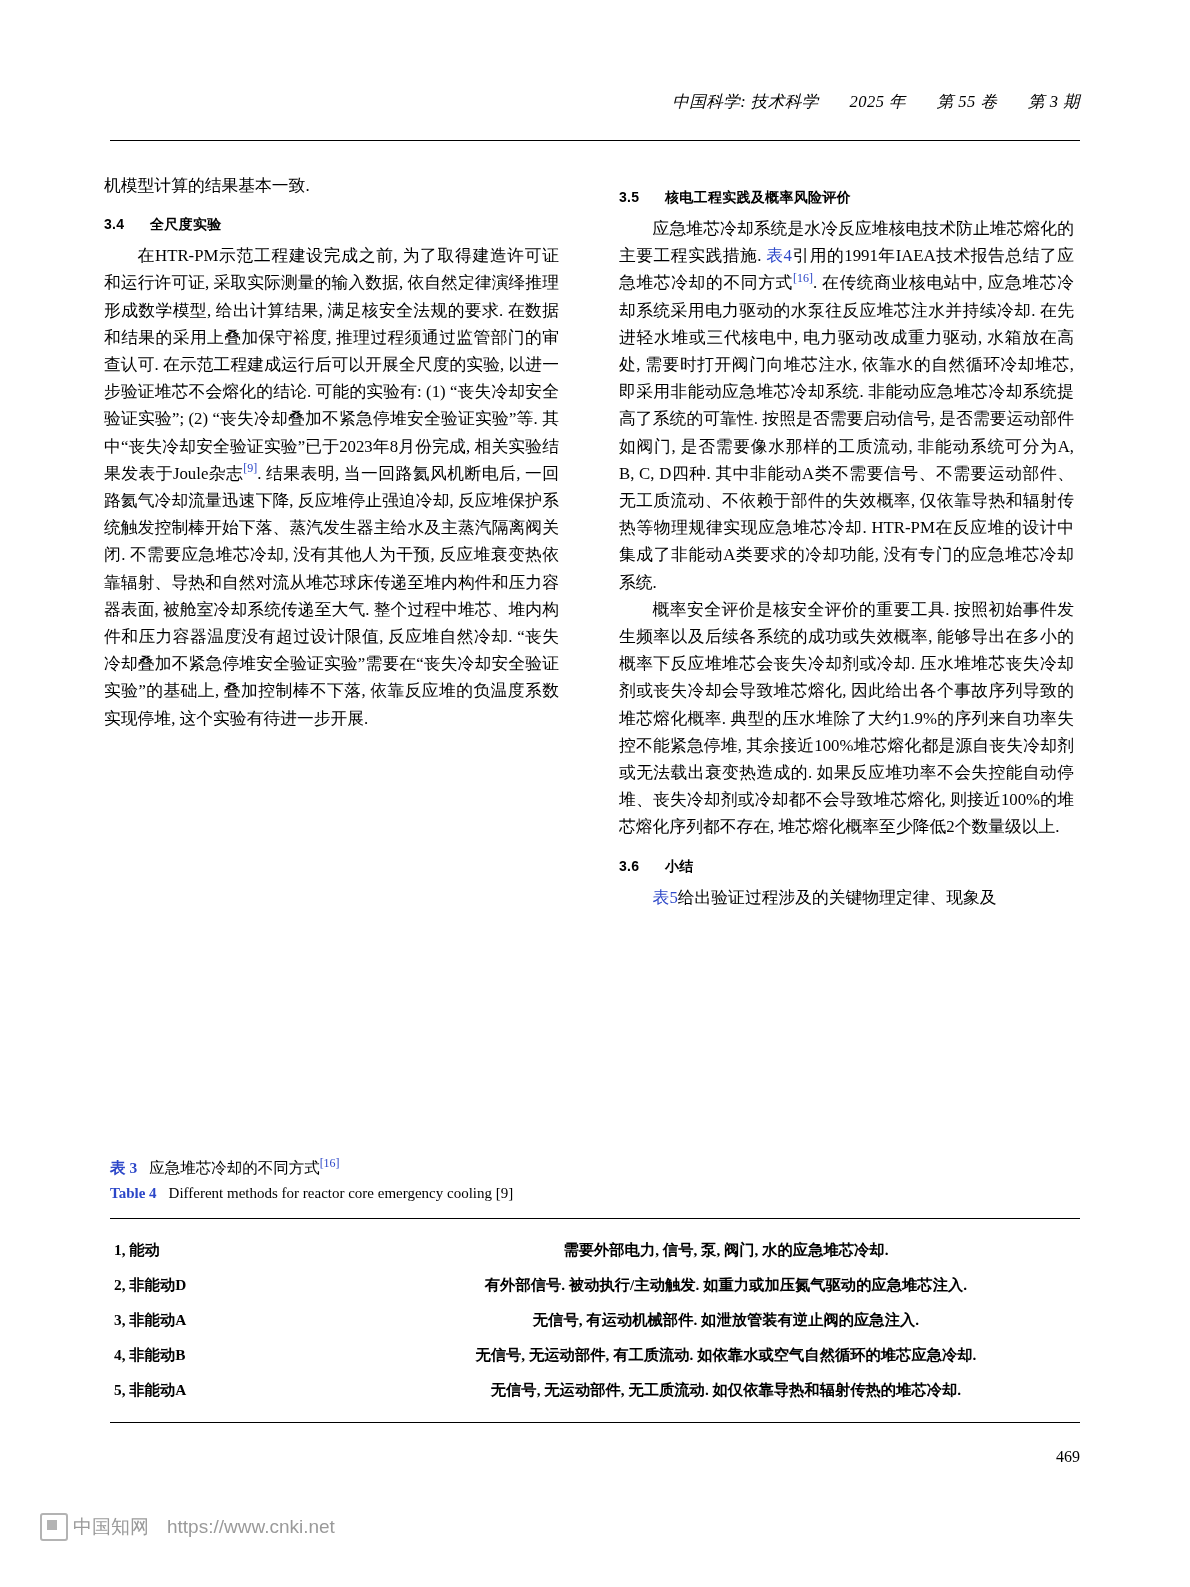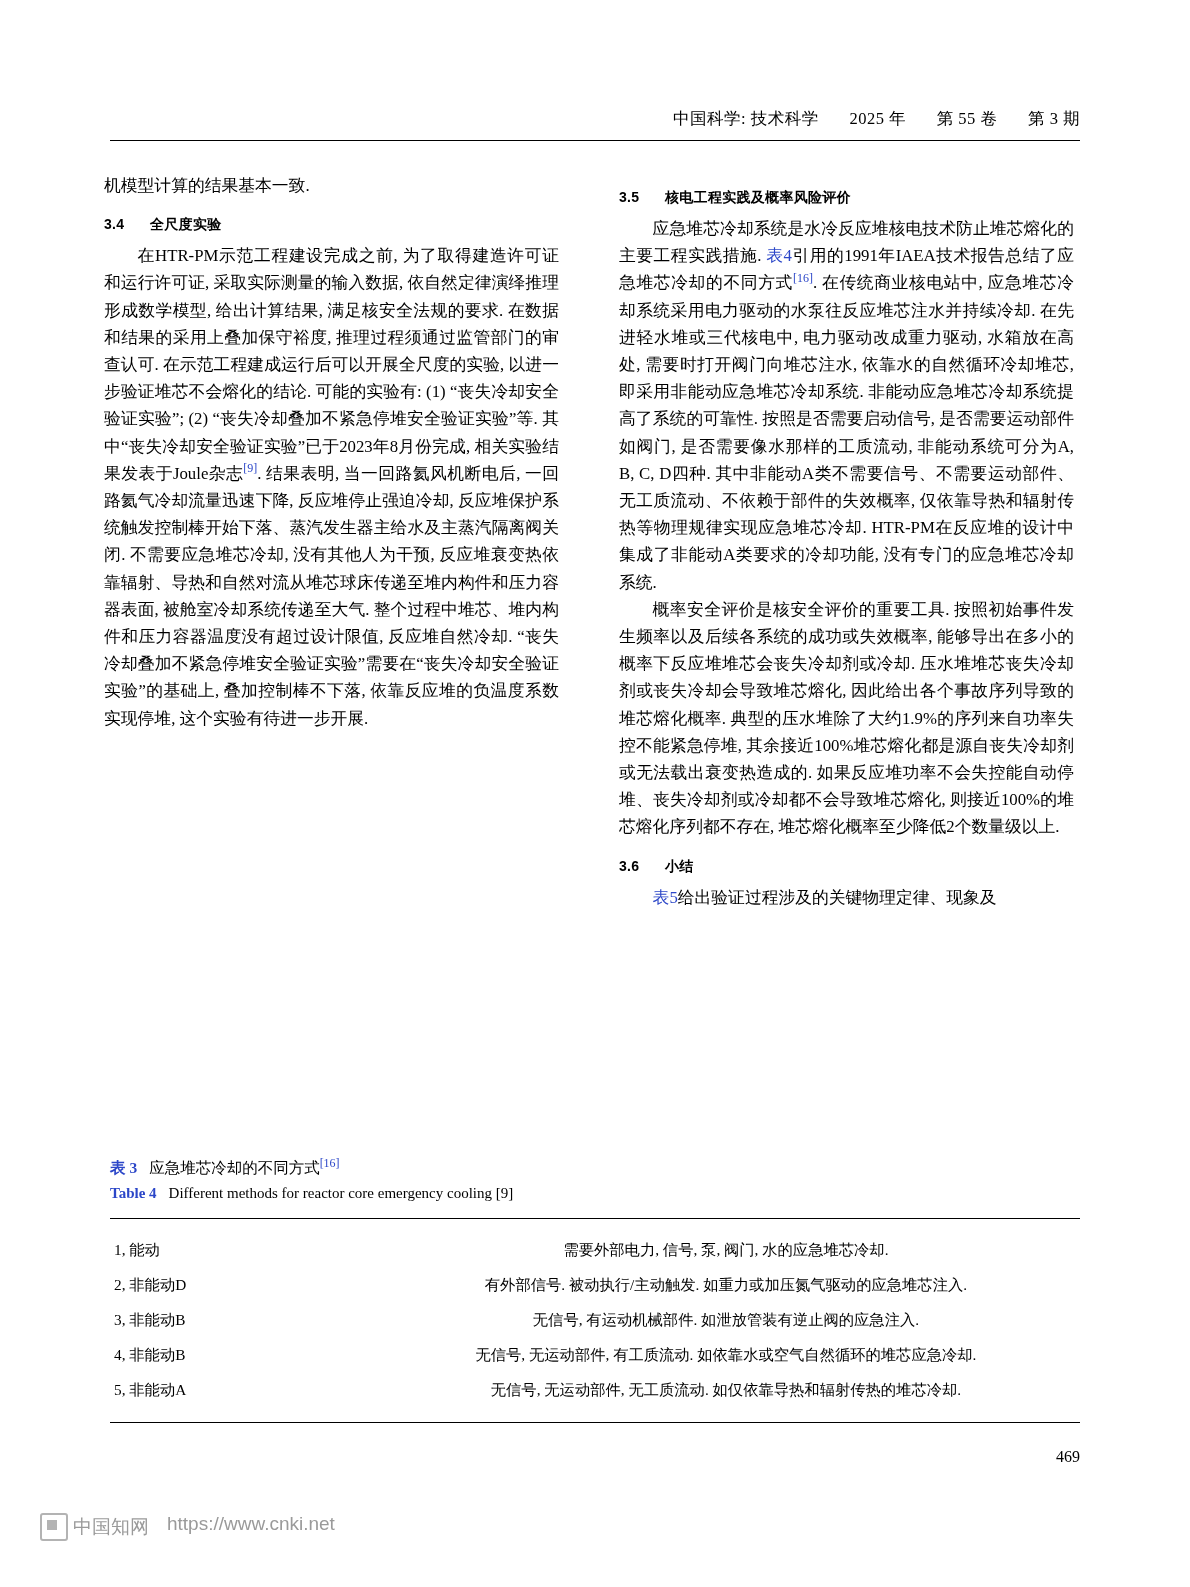--- a/index.html
+++ b/index.html
@@ -14,26 +14,27 @@
   .page {
     position: relative;
     width: 1190px;
     height: 1587px;
     margin: 0 auto;
     background: #fff;
     box-sizing: border-box;
   }
   .header {
     position: absolute;
-    top: 108px;
+    top: 91px;
     right: 110px;
     font-size: 16.5px;
     letter-spacing: 0.5px;
     color: #000;
     white-space: nowrap;
+    font-style: italic;
   }
   .header span { margin-left: 26px; }
   .header span:first-child { margin-left: 0; }
   .header-rule {
     position: absolute;
     top: 140px;
     left: 110px;
     right: 110px;
     border-top: 1px solid #000;
   }
@@ -97,37 +98,38 @@
     width: 100%;
     border-collapse: collapse;
     margin-top: 16px;
   }
   table.data tr.top td { border-top: 1.6px solid #000; }
   table.data tr.bottom td { border-bottom: 1.6px solid #000; }
   table.data td {
     font-size: 15.3px;
     padding: 7px 4px;
     color: #000;
+    font-weight: bold;
   }
   td.c1 { width: 27%; text-align: left; padding-left: 120px; white-space: nowrap; }
   td.c2 { width: 73%; text-align: center; }
   .spacer-row td { padding: 4px 0; border: none; }
 
   .pagenum {
     position: absolute;
     right: 110px;
     top: 1448px;
     font-size: 16px;
   }
   .footer {
     position: absolute;
     left: 40px;
     top: 1513px;
     display: flex;
-    align-items: flex-start;
+    align-items: center;
     gap: 18px;
   }
   .cnki-logo {
     display: inline-flex;
     align-items: center;
     gap: 5px;
     color: #9a9a9a;
     font-size: 19px;
     font-family: "Liberation Sans", sans-serif;
   }
@@ -199,21 +201,21 @@
           </tr>
         <tr>
           <td class="c1">1, 能动</td>
           <td class="c2">需要外部电力, 信号, 泵, 阀门, 水的应急堆芯冷却.</td>
         </tr>
         <tr>
           <td class="c1">2, 非能动D</td>
           <td class="c2">有外部信号. 被动执行/主动触发. 如重力或加压氮气驱动的应急堆芯注入.</td>
         </tr>
         <tr>
-          <td class="c1">3, 非能动B</td>
+          <td class="c1">3, 非能动A</td>
           <td class="c2">无信号, 有运动机械部件. 如泄放管装有逆止阀的应急注入.</td>
         </tr>
         <tr>
           <td class="c1">4, 非能动B</td>
           <td class="c2">无信号, 无运动部件, 有工质流动. 如依靠水或空气自然循环的堆芯应急冷却.</td>
         </tr>
         <tr>
           <td class="c1">5, 非能动A</td>
           <td class="c2">无信号, 无运动部件, 无工质流动. 如仅依靠导热和辐射传热的堆芯冷却.</td>
         </tr>

